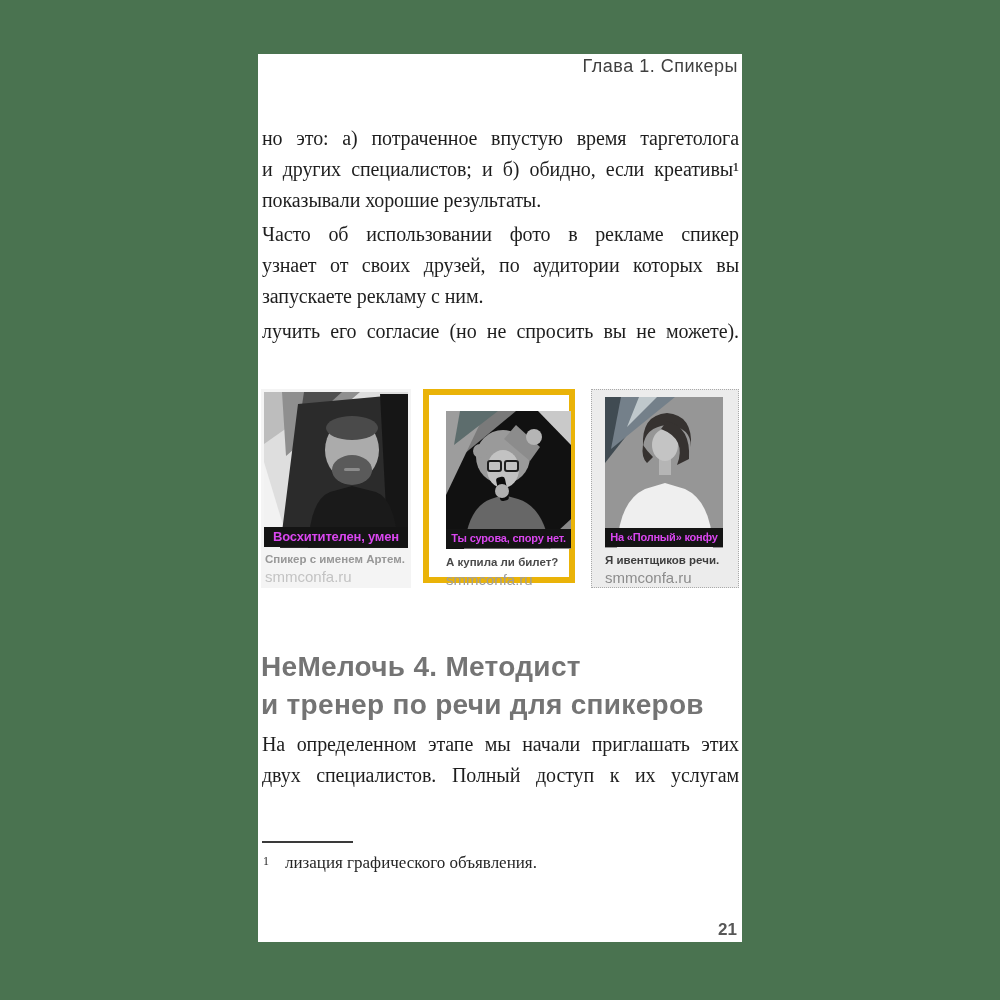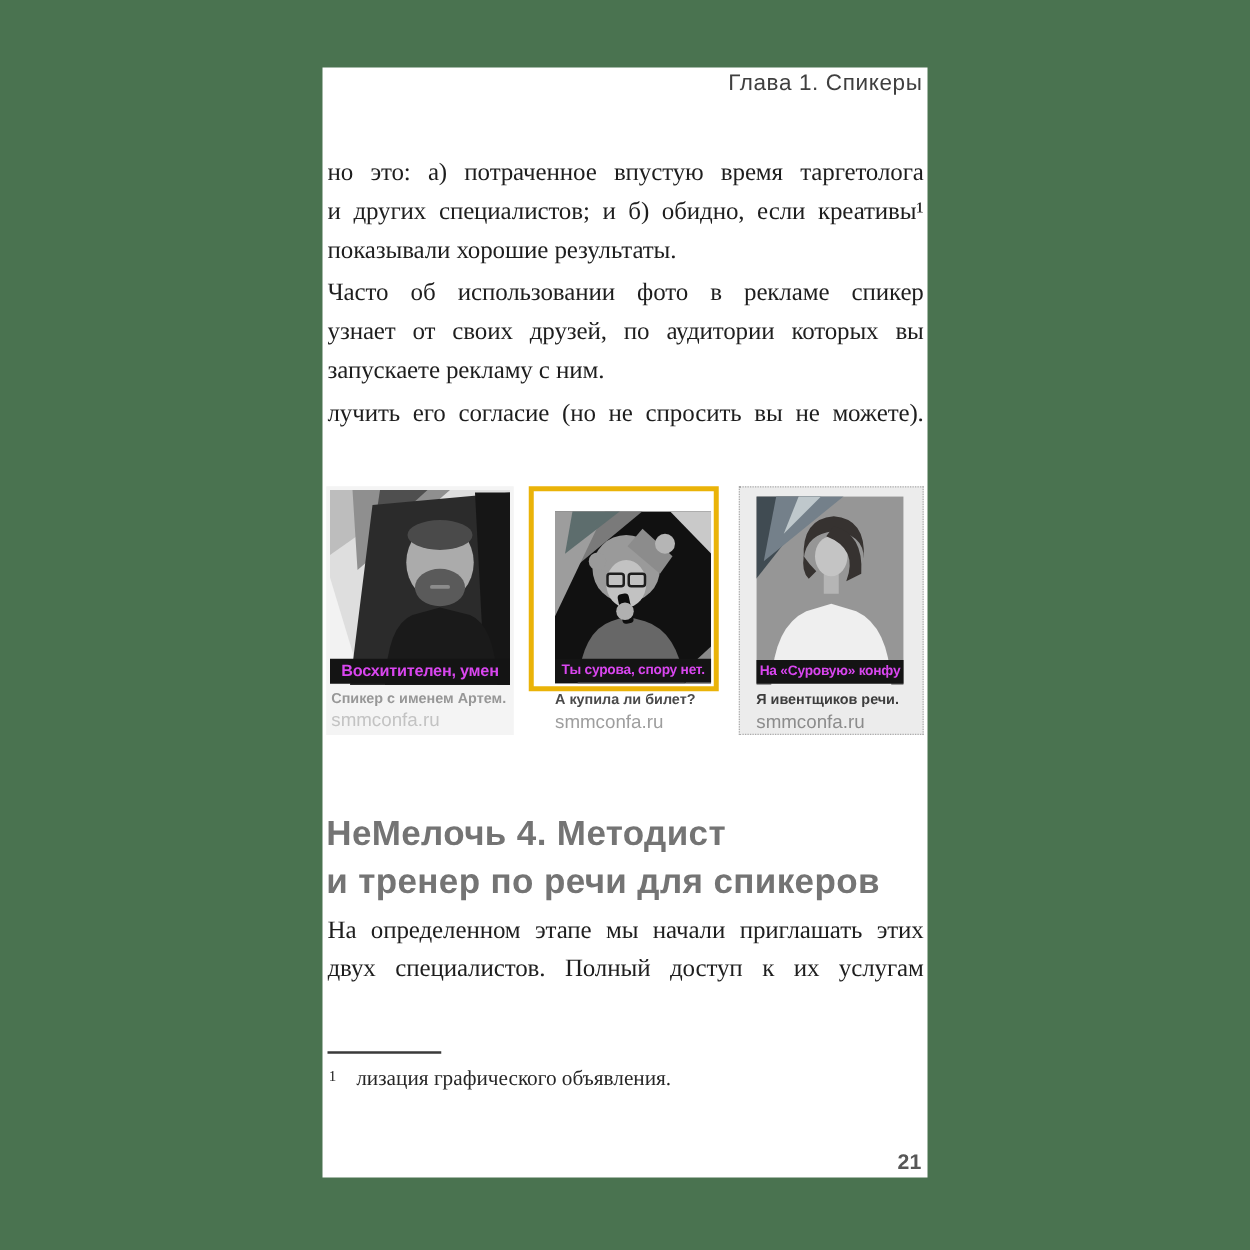--- a/index.html
+++ b/index.html
@@ -29,22 +29,22 @@
   .p4 { top:675px; }
 
   .heading { position:absolute; left:3px; top:594px;
              font-family:"Liberation Sans", sans-serif;
              font-size:28px; line-height:38px; font-weight:700;
              letter-spacing:0.3px; color:#747474; }
 
   
   .card { position:absolute; }
   .card1 { left:3px;   top:335px; width:150px; height:199px; background:#F4F4F4; }
-  .card2 { left:165px; top:335px; width:152px; height:164px; background:#FFFFFF;
-           border:4px solid #eab308; }
+  .card2 { left:165px; top:335px; width:152px; height:194px; background:#FFFFFF;
+           border:6px solid #eab308; }
   .card3 { left:333px; top:335px; width:148px; height:199px; background:#ECECEC;
            border:1px dotted #AAAAAA; }
 
   .photo { position:absolute; overflow:hidden; }
   .card1 .photo { left:3px;  top:3px;  width:144px; height:156px; }
   .card2 .photo { left:17px; top:16px; width:125px; height:138px; }
   .card3 .photo { left:13px; top:7px;  width:118px; height:151px; }
   .photo svg { display:block; width:100%; height:100%; }
 
   .ribbon { position:absolute; left:0; right:0; bottom:1px;
@@ -162,21 +162,21 @@
         <polygon points="34,0 52,0 22,30" fill="#BFC8CC"></polygon>
         <g>
           <rect x="54" y="62" width="12" height="16" fill="#B5B5B5"></rect>
           <ellipse cx="60" cy="48" rx="13" ry="16" fill="#C4C4C4"></ellipse>
           <path d="M38,50 Q36,18 62,16 Q88,18 86,50 Q86,30 62,28 Q40,30 38,50 Z" fill="#363230"></path>
           <path d="M62,24 Q86,30 84,62 L72,68 Q82,42 56,32 Z" fill="#363230"></path>
           <path d="M38,48 Q36,60 42,66 L48,60 Q42,54 38,48 Z" fill="#363230"></path>
           <path d="M12,151 Q14,104 40,92 L60,86 L80,92 Q106,104 108,151 Z" fill="#EFEFEF"></path>
         </g>
       </svg>
-      <div class="ribbon">На «Суровую» конфу</div>
+      <div class="ribbon">На «Полный» конфу</div>
     </div>
     <div class="cap">Я ивентщиков речи.</div>
     <div class="site">smmconfa.ru</div>
   </div>
 
   <div class="heading">
     <div>НеМелочь 4. Методист</div>
     <div>и тренер по речи для спикеров</div>
   </div>
 

